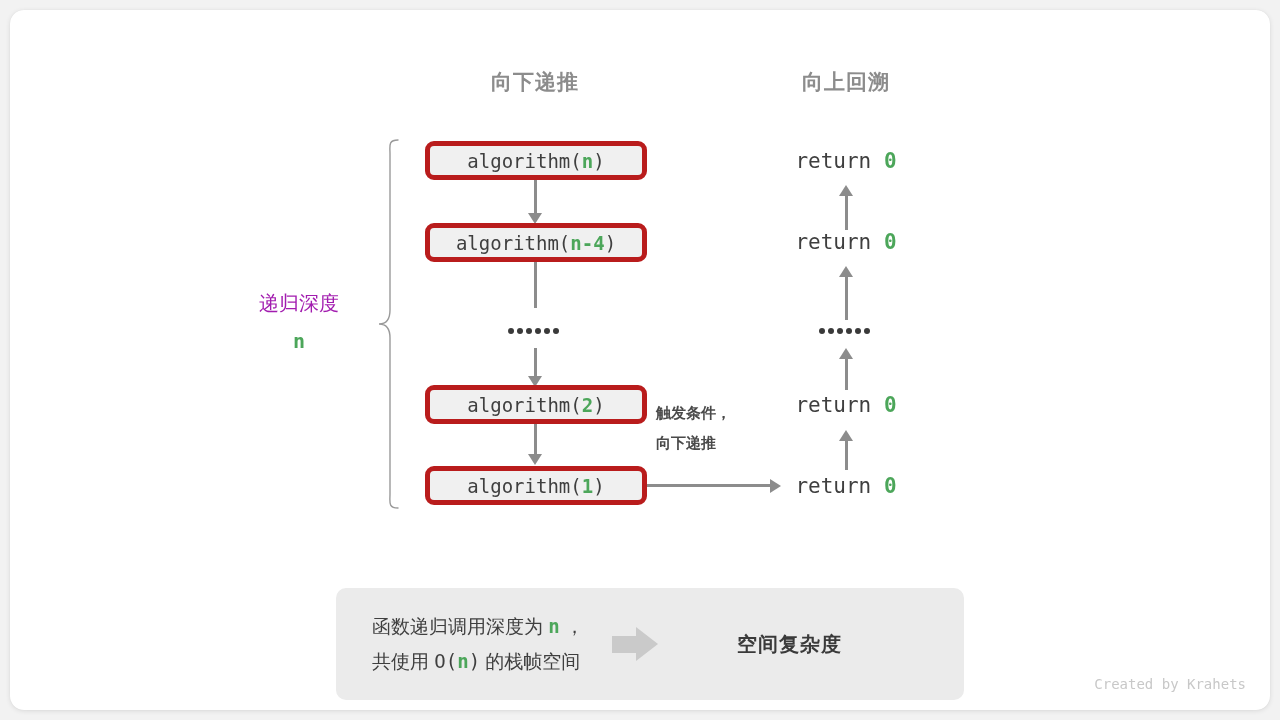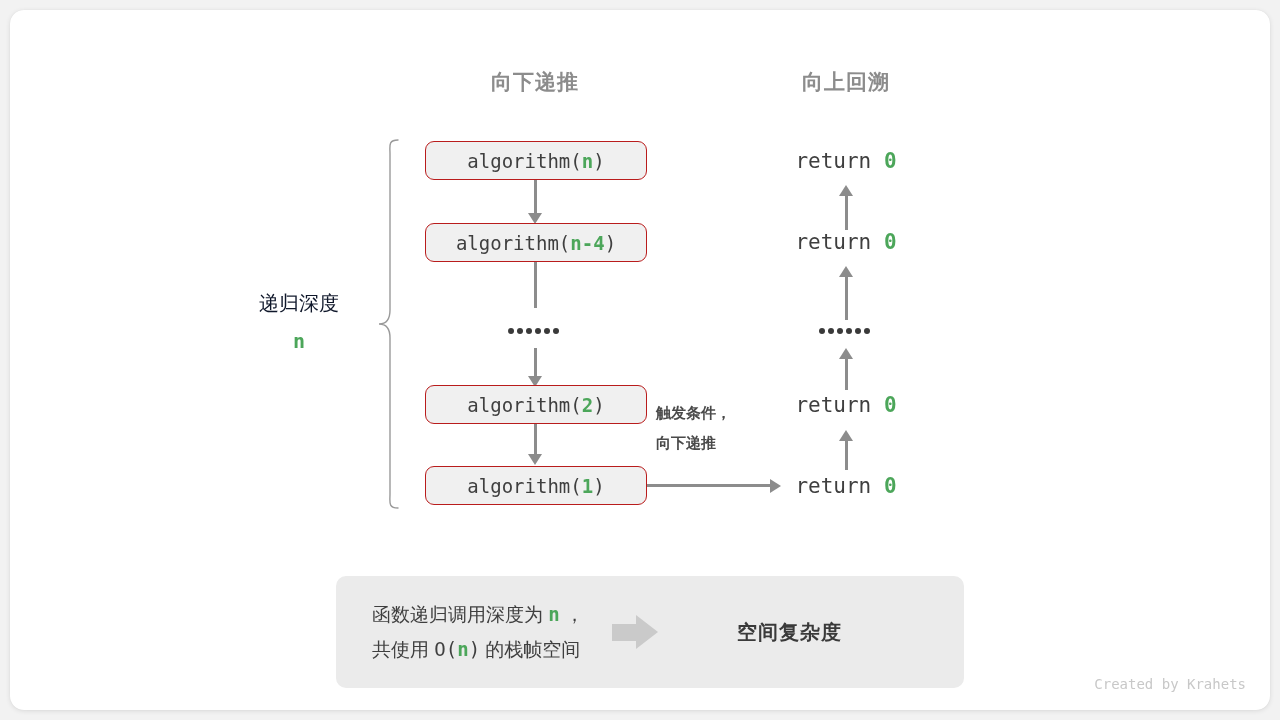--- a/index.html
+++ b/index.html
@@ -36,21 +36,21 @@
     text-align: center;
   }
   #header-down { left: 405px; top: 58px; width: 240px; }
   #header-up   { left: 716px; top: 58px; width: 240px; }
 
   
   .call-box {
     width: 222px;
     height: 39px;
     background: #f0f0f0;
-    border: 1px solid #b91c1c;
+    border: 5px solid #b91c1c;
     border-radius: 9px;
     box-sizing: border-box;
     display: flex;
     align-items: center;
     justify-content: center;
     font-family: "DejaVu Sans Mono", monospace;
     font-size: 19px;
     color: #3f3f3f;
     white-space: nowrap;
   }
@@ -100,21 +100,21 @@
 
   
   #depth-label {
     left: 200px;
     top: 280px;
     width: 178px;
     text-align: center;
   }
   #depth-label .depth-text {
     font-size: 20px;
-    color: #0f172a;
+    color: #a21caf;
     display: block;
     white-space: nowrap;
   }
   #depth-label .depth-n {
     font-family: "DejaVu Sans Mono", monospace;
     font-size: 20px;
     font-weight: bold;
     color: #4ca65a;
     display: block;
     margin-top: 12px;
@@ -144,21 +144,21 @@
     top: 469px;
     width: 0; height: 0;
     border-top: 7px solid transparent;
     border-bottom: 7px solid transparent;
     border-left: 11px solid #8c8c8c;
   }
 
   
   #summary-box {
     left: 326px;
-    top: 566px;
+    top: 578px;
     width: 628px;
     height: 112px;
     background: #ebebeb;
     border-radius: 10px;
     display: flex;
     align-items: center;
   }
   #summary-left {
     margin-left: 36px;
     font-size: 19px;

